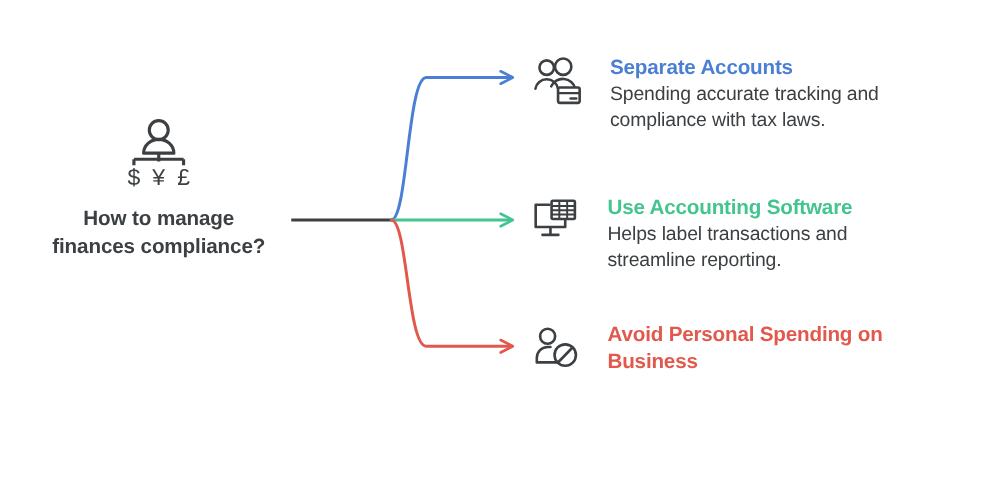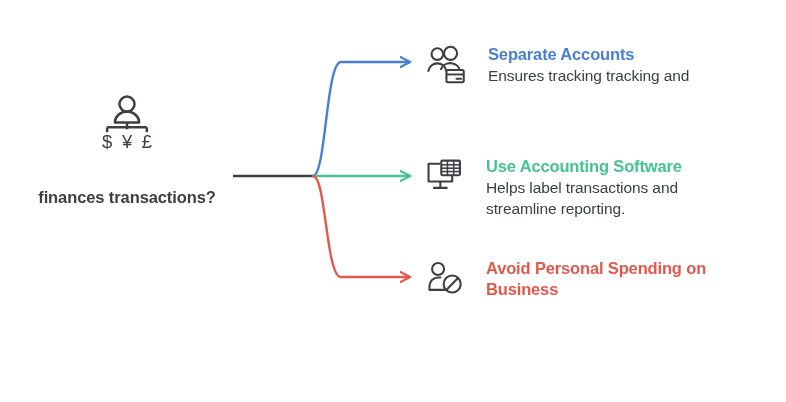--- a/index.html
+++ b/index.html
@@ -117,21 +117,21 @@
 
       <line x1="11.5" y1="36.5" x2="52.5" y2="36.5" stroke="#3c4043" stroke-width="2.6"></line>
 
       <line x1="11.5" y1="36.5" x2="11.5" y2="41.5" stroke="#3c4043" stroke-width="2.6"></line>
       <line x1="52.5" y1="36.5" x2="52.5" y2="41.5" stroke="#3c4043" stroke-width="2.6"></line>
 
       <text x="11.5" y="58" font-family="'Liberation Sans', sans-serif" font-size="19" fill="#3c4043" text-anchor="middle">$</text>
       <text x="32" y="58" font-family="'Liberation Sans', sans-serif" font-size="19" fill="#3c4043" text-anchor="middle">¥</text>
       <text x="52.5" y="58" font-family="'Liberation Sans', sans-serif" font-size="19" fill="#3c4043" text-anchor="middle">£</text>
     </svg>
-    <div class="root-label"><br><span>finances transactions?</span></div>
+    <div class="root-label"><span>How to manage</span><br><span>finances compliance?</span></div>
   </div>
 
   <svg class="connectors" viewBox="0 0 786 402">
     <defs>
       <marker id="arrow-blue" viewBox="0 0 10 10" refX="7.6" refY="5" markerWidth="5.2" markerHeight="5.2" orient="auto-start-reverse">
         <path d="M0.8,1 L8.6,5 L0.8,9" fill="none" stroke="#4a7fd4" stroke-width="1.7" stroke-linecap="round" stroke-linejoin="round"></path>
       </marker>
       <marker id="arrow-green" viewBox="0 0 10 10" refX="7.6" refY="5" markerWidth="5.2" markerHeight="5.2" orient="auto-start-reverse">
         <path d="M0.8,1 L8.6,5 L0.8,9" fill="none" stroke="#43c490" stroke-width="1.7" stroke-linecap="round" stroke-linejoin="round"></path>
       </marker>
@@ -161,21 +161,21 @@
 
         <path d="M16.5,26.5 a11 10.4 0 0 1 21,1.8" fill="none" stroke="#3c4043" stroke-width="2.3" stroke-linecap="round"></path>
 
         <rect x="22.5" y="27.5" width="19" height="13.5" rx="1.6" fill="#ffffff" stroke="#3c4043" stroke-width="2.3"></rect>
         <line x1="22.5" y1="32.4" x2="41.5" y2="32.4" stroke="#3c4043" stroke-width="2.1"></line>
         <line x1="33.5" y1="37.2" x2="38.6" y2="37.2" stroke="#3c4043" stroke-width="2.1" stroke-linecap="round"></line>
       </svg>
     </div>
     <div class="branch-text">
       <p class="branch-title">Separate Accounts</p>
-      <p class="branch-desc"><span>Ensures tracking tracking and</span><br></p>
+      <p class="branch-desc"><span>Spending accurate tracking and</span><br><span>compliance with tax laws.</span></p>
     </div>
   </div>
 
   <div class="branch" id="branch-1">
     <div class="branch-icon-wrap">
       <svg class="branch-icon" viewBox="0 0 44 44">
 
         <path d="M17,7.5 L5,7.5 L5,27 L31,27 L31,18" fill="none" stroke="#3c4043" stroke-width="2.3" stroke-linejoin="round" stroke-linecap="round"></path>
 
         <line x1="18" y1="27" x2="18" y2="33.5" stroke="#3c4043" stroke-width="2.3"></line>

